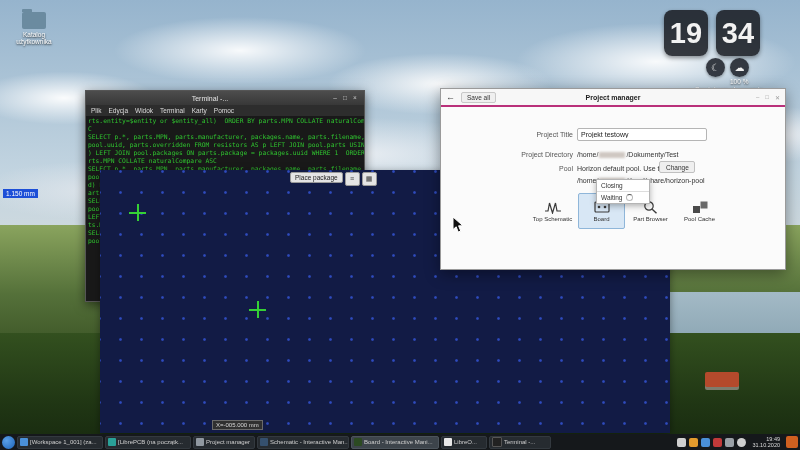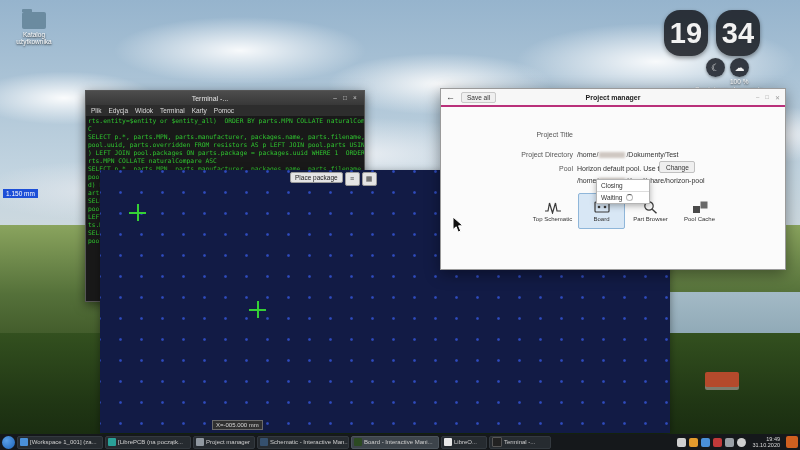--- a/index.html
+++ b/index.html
@@ -24,21 +24,21 @@
 
   
   .desk-icon{position:absolute;left:6px;top:12px;width:56px;text-align:center;}
   .folder{width:24px;height:17px;margin:0 auto;background:#6b8ba0;border-radius:2px;position:relative;border:1px solid #4d6congruent;}
   .folder::before{content:"";position:absolute;left:0;top:-3px;width:10px;height:3px;background:#6b8ba0;border-radius:1px 1px 0 0;}
   .desk-icon .lbl{margin-top:2px;font-size:6.5px;line-height:7px;color:#fff;text-shadow:0 1px 2px rgba(0,0,0,.9);}
 
   
   .clockw{position:absolute;left:664px;top:10px;width:130px;}
   .tiles{display:flex;gap:8px;justify-content:flex-start;}
-  .tile{width:44px;height:46px;background:rgba(22,25,31,.85);border-radius:16px;color:#f2f2f2;
+  .tile{width:44px;height:46px;background:rgba(22,25,31,.85);border-radius:8px;color:#f2f2f2;
         font-size:29px;font-weight:bold;display:flex;align-items:center;justify-content:center;box-shadow:0 2px 4px rgba(0,0,0,.4);}
   .wxrow{position:absolute;left:42px;top:48px;display:flex;gap:5px;align-items:center;}
   .wxcirc{width:19px;height:19px;border-radius:50%;background:rgba(25,28,36,.85);color:#eee;font-size:10px;
           display:flex;align-items:center;justify-content:center;box-shadow:0 1px 3px rgba(0,0,0,.4);}
   .wxval{position:absolute;left:66px;top:68px;font-size:6.5px;color:#fff;text-shadow:0 1px 2px rgba(0,0,0,.8);}
   .wxtext{position:absolute;left:0px;top:76px;width:130px;text-align:center;font-size:7px;color:#fff;text-shadow:0 1px 2px rgba(0,0,0,.85);}
 
   
   .terminal{position:absolute;left:85px;top:90px;width:280px;height:212px;background:#191919;border:1px solid #555;box-shadow:0 3px 10px rgba(0,0,0,.5);box-sizing:border-box;}
   .term-titlebar{height:14px;background:linear-gradient(#4d4d4d,#383838);display:flex;align-items:center;padding:0 4px;}
@@ -186,20 +186,21 @@
       <button class="pm-saveall">Save all</button>
       <div class="pm-title">Project manager</div>
       <div class="pm-winbtns">
         <span>–</span>
         <span>□</span>
         <span>✕</span>
       </div>
     </div>
     <div class="pm-body">
       <div class="pm-label" style="top:24px;">Project Title</div>
+      <input class="pm-input" style="top: 21px;" value="Projekt testowy">
 
       <div class="pm-label" style="top:44px;">Project Directory</div>
       <div class="pm-val" style="top:44px;"><span>/home/</span><span class="redacted"></span><span>/Dokumenty/Test</span></div>
 
       <div class="pm-label" style="top:58px;">Pool</div>
       <div class="pm-val" style="top:58px;">Horizon default pool. Use this one!</div>
       <button class="pm-change">Change</button>
 
       <div class="pm-val" style="top:70px;"><span>/home/</span><span class="redacted"></span><span>/.local/share/horizon-pool</span></div>
 

